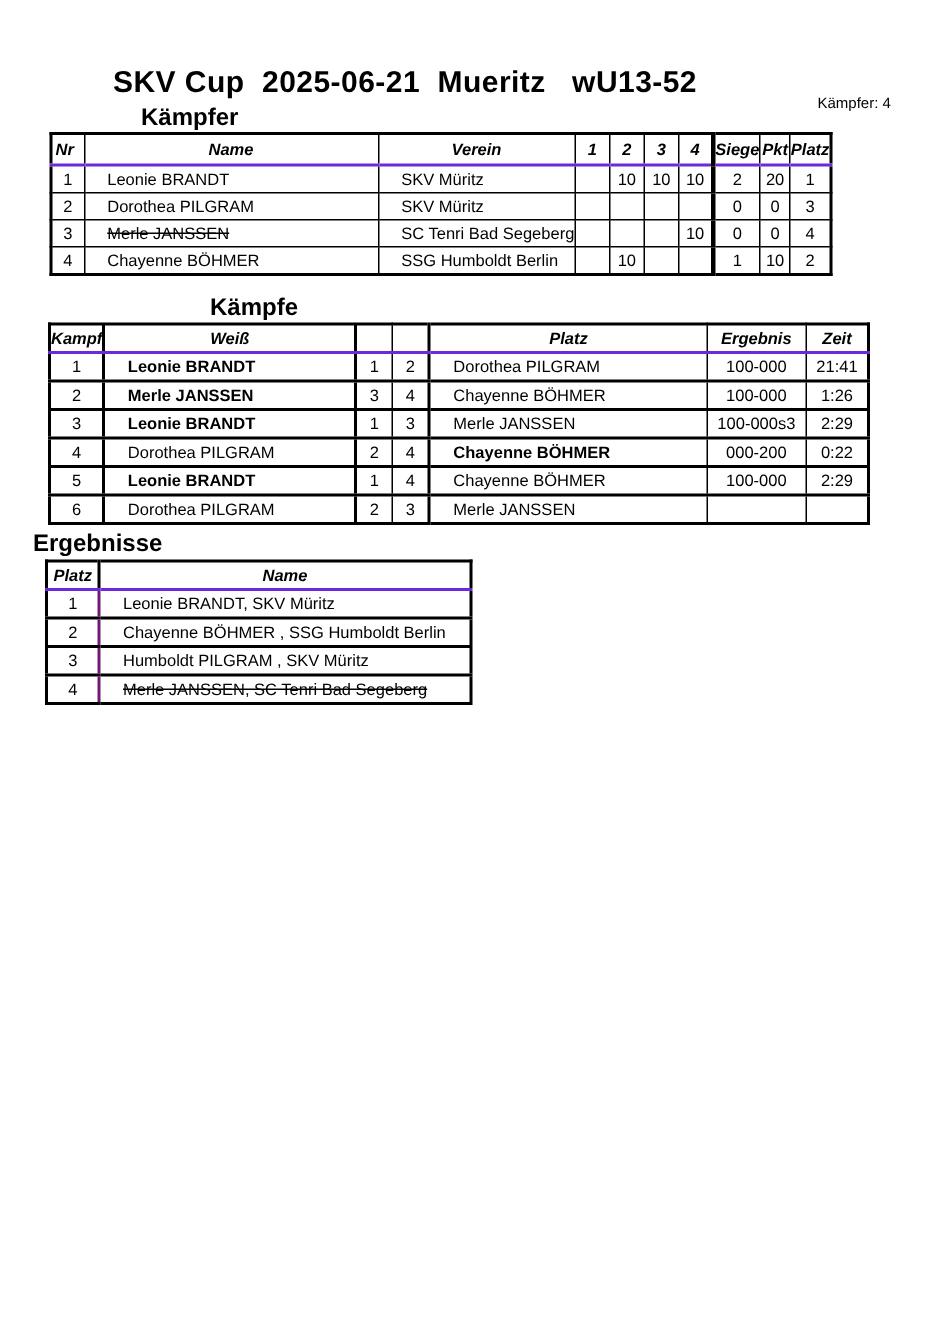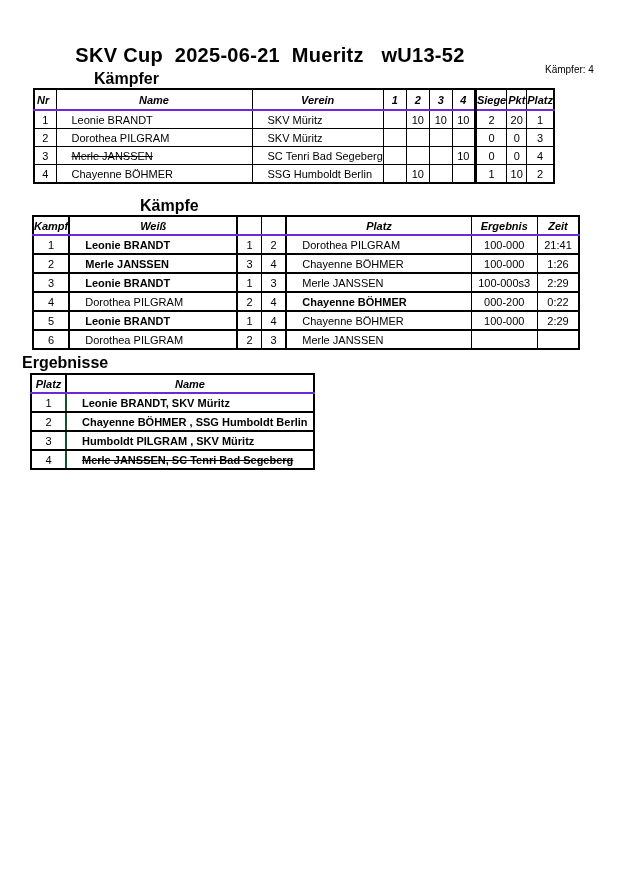--- a/index.html
+++ b/index.html
@@ -56,21 +56,21 @@
   #table-kaempfer th { height: 19px; }
   #table-kaempfer td.grp, #table-kaempfer th.grp { border-left: 3px solid #000; margin-top: 32px; }
 
   #table-kaempfe    { top: 215px; left: 32px; }
   #table-kaempfe td { border-bottom: 2px solid #000; }
   #table-kaempfe td.v2, #table-kaempfe th.v2 { border-left: 2px solid #000; }
 
   #table-ergebnisse { top: 373px; left: 30px; }
   #table-ergebnisse td { border-bottom: 2px solid #000; }
   #table-ergebnisse td.left, #table-ergebnisse th.v2 { border-left: 2px solid #000; }
-  #table-ergebnisse td.left { border-left: 2px solid #14532d; font-weight: bold; }
+  #table-ergebnisse td.left { border-left: 2px solid #701a75; }
 
   .bold   { font-weight: bold; }
   .strike { text-decoration: line-through; }
 </style>
 </head>
 <body>
 
 <div class="abs doc-title">SKV Cup  2025-06-21  Mueritz   wU13-52</div>
 <div class="abs fighter-count">Kämpfer: 4</div>
 

